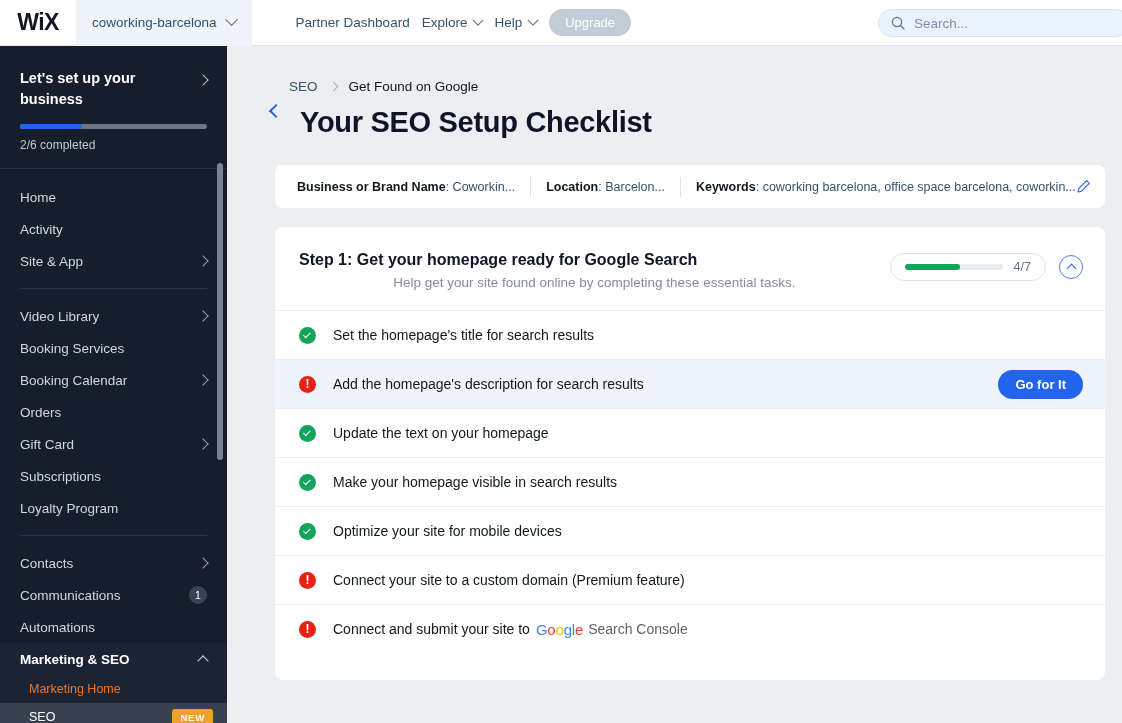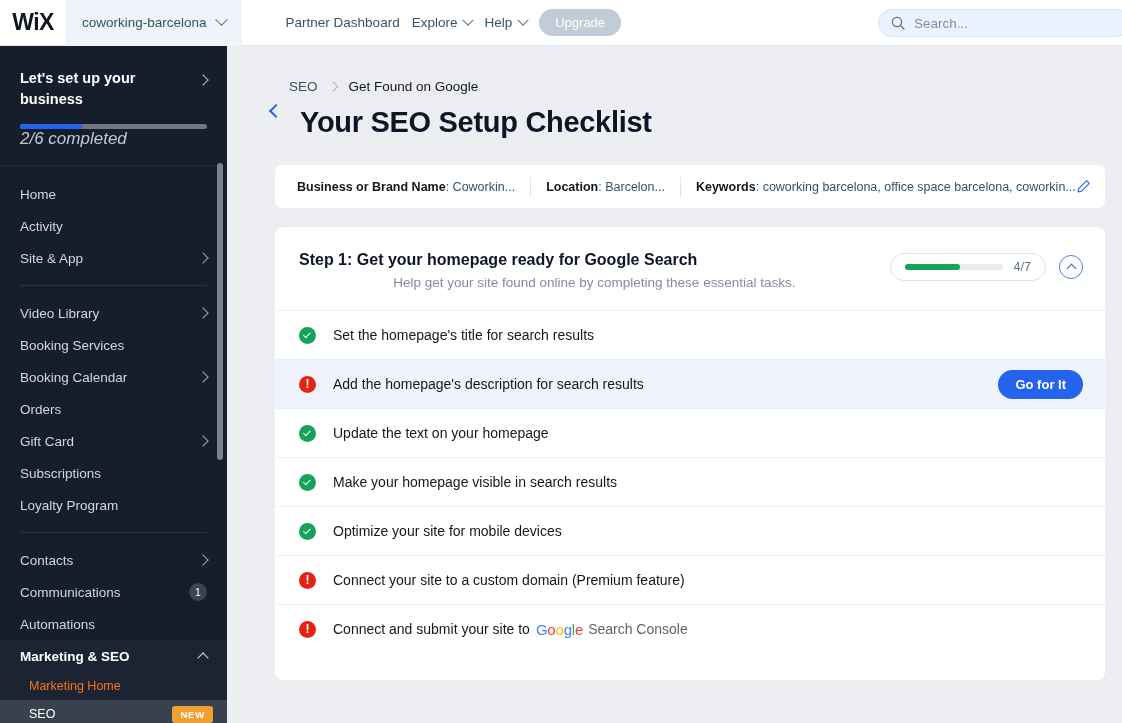--- a/index.html
+++ b/index.html
@@ -11,21 +11,21 @@
   }
 
   
   .topbar {
     position: absolute; top: 0; left: 0; width: 1122px; height: 46px;
     background: #ffffff;
     border-bottom: 1px solid #dfe5eb;
     display: flex; align-items: center;
   }
   .wix-logo {
-    width: 66px; text-align: center;
+    width: 76px; text-align: center;
     font-size: 23px; font-weight: 700; letter-spacing: -0.5px;
     color: #131720;
   }
   .site-selector {
     height: 46px; min-width: 162px; padding: 0 16px;
     background: #eff3fa;
     display: flex; align-items: center; gap: 10px;
     font-size: 13.5px; color: #32536a; font-weight: 400;
   }
   .caret {
@@ -71,21 +71,21 @@
   }
   .chev-right {
     width: 8px; height: 8px; border-top: 1.6px solid #b6bdc9;
     border-right: 1.6px solid #b6bdc9; transform: rotate(45deg);
     margin-top: 8px; flex: none;
   }
   .progress-track {
     margin-top: 15px; height: 5px; border-radius: 3px; background: #6f7684; width: 100%;
   }
   .progress-fill { height: 5px; border-radius: 3px; background: #2463eb; }
-  .setup-count { font-size: 17px; color: #c3c8d2; font-style: italic; }
+  .setup-count { margin-top: 9px; font-size: 12px; color: #c3c8d2; }
 
   .nav-list { padding: 12px 0 0 0; position: relative; }
   .nav-item {
     height: 32px; display: flex; align-items: center;
     padding: 0 20px 0 20px; font-size: 13.5px; color: #d2d7df;
     cursor: pointer; position: relative;
   }
   .nav-item .lbl { flex: 1; }
   .nav-item .chev-right { margin-top: 0; border-color: #9aa2b0; }
   .nav-item .chev-up {

